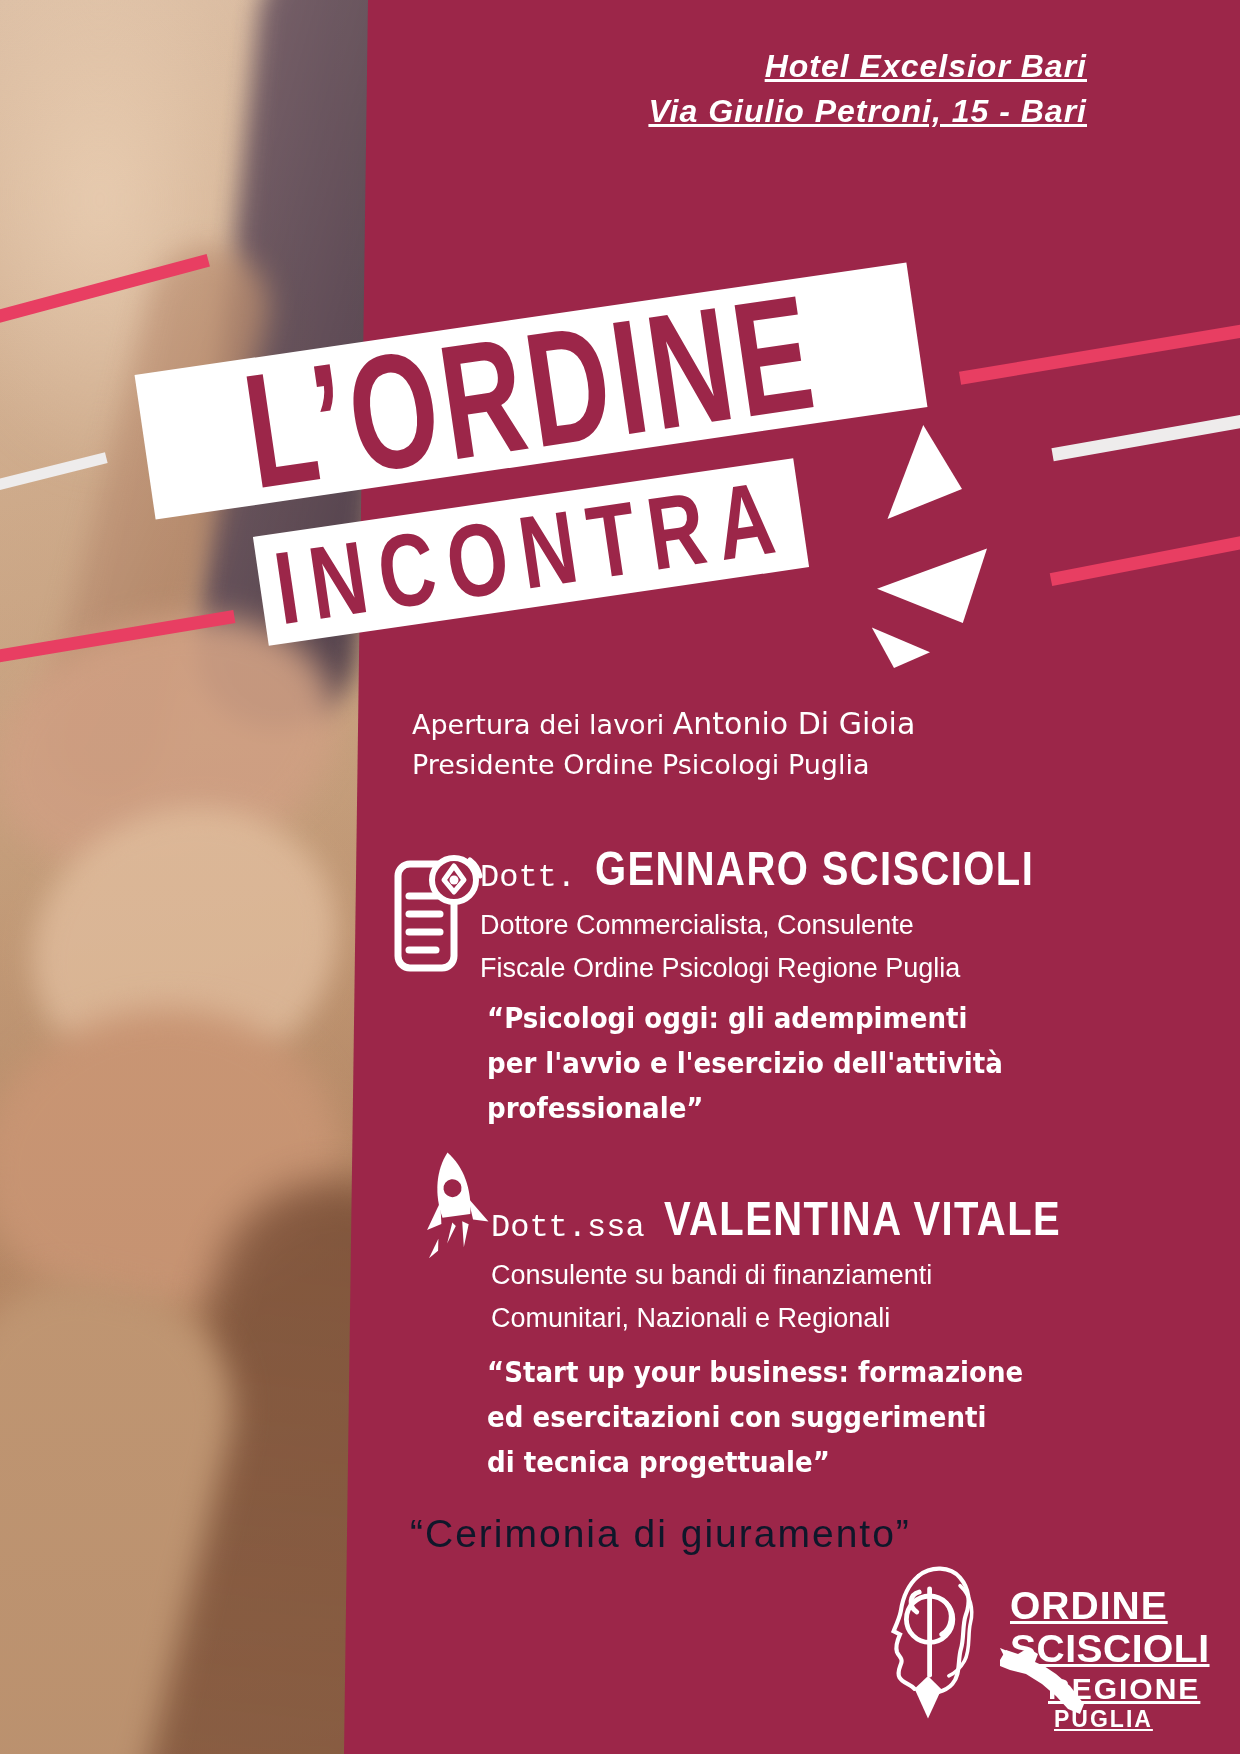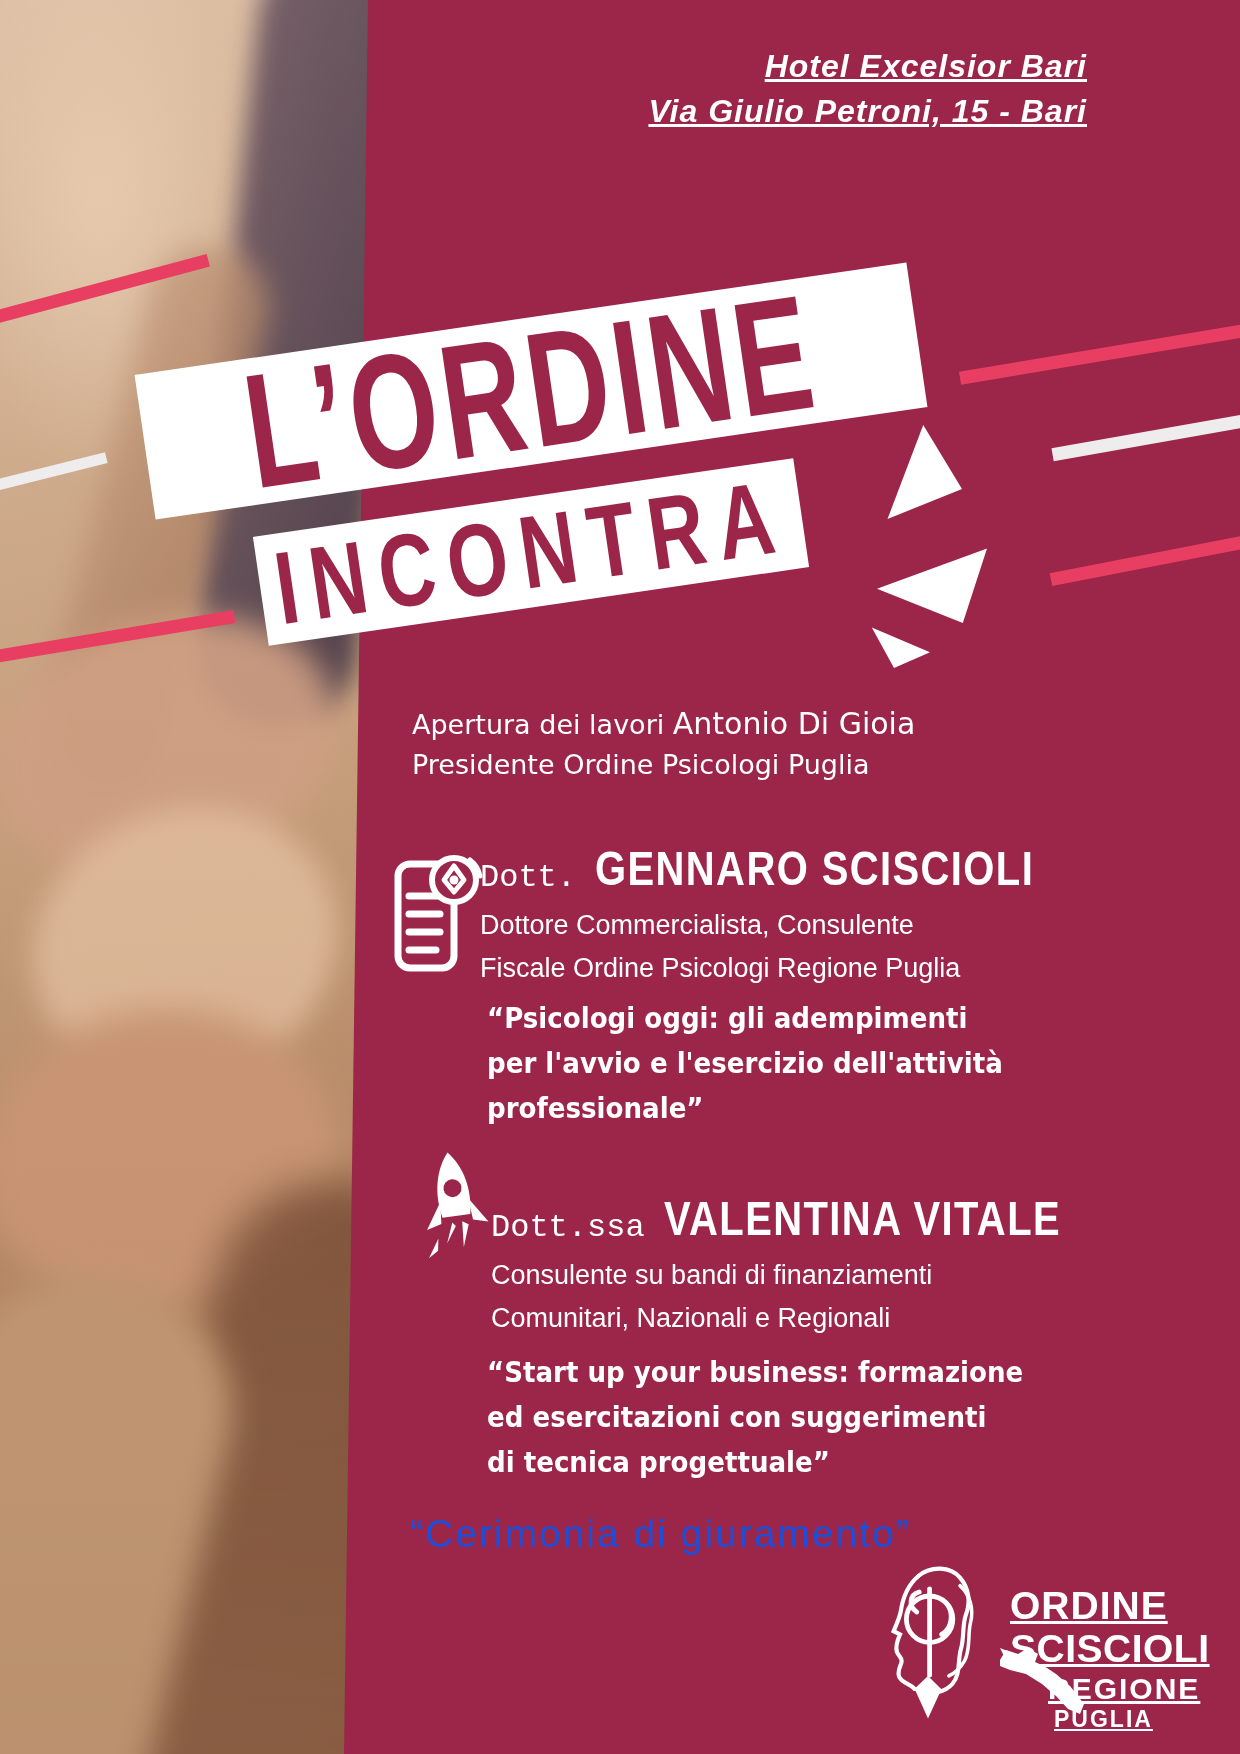--- a/index.html
+++ b/index.html
@@ -85,21 +85,21 @@
   .sp-role{ font-size:27px; line-height:43px; margin-top:8px; }
 
   .quote{ position:absolute; color:#fff; font-family:"DejaVu Sans", sans-serif;
           font-weight:bold; font-size:29px; line-height:45px;
           transform:scaleX(.9); transform-origin:left top; white-space:nowrap; }
 
   .icon-doc{ position:absolute; left:392px; top:852px; }
   .icon-rocket{ position:absolute; left:412px; top:1150px; }
 
   
-  .ceremony{ position:absolute; left:410px; top:1512px; color:#1d4ed8; font-size:39px;
+  .ceremony{ position:absolute; left:410px; top:1512px; color:#0f172a; font-size:39px;
              letter-spacing:2px; font-weight:normal; }
 
   
   .logo{ position:absolute; left:848px; top:1560px; width:400px; height:170px; color:#fff; }
   .logo-head{ position:absolute; left:0; top:0; }
   .logo-text{ position:absolute; left:162px; top:26px; font-weight:bold; line-height:1;text-decoration:underline; }
   .logo-l1{ font-size:39px; letter-spacing:1px; }
   .logo-l2{ font-size:39px; letter-spacing:.5px; margin-top:4px; }
   .logo-l3{ font-size:30px; letter-spacing:2px; margin-top:6px; margin-left:38px; }
   .logo-l4{ font-size:23px; letter-spacing:2px; margin-top:4px; margin-left:44px; }

